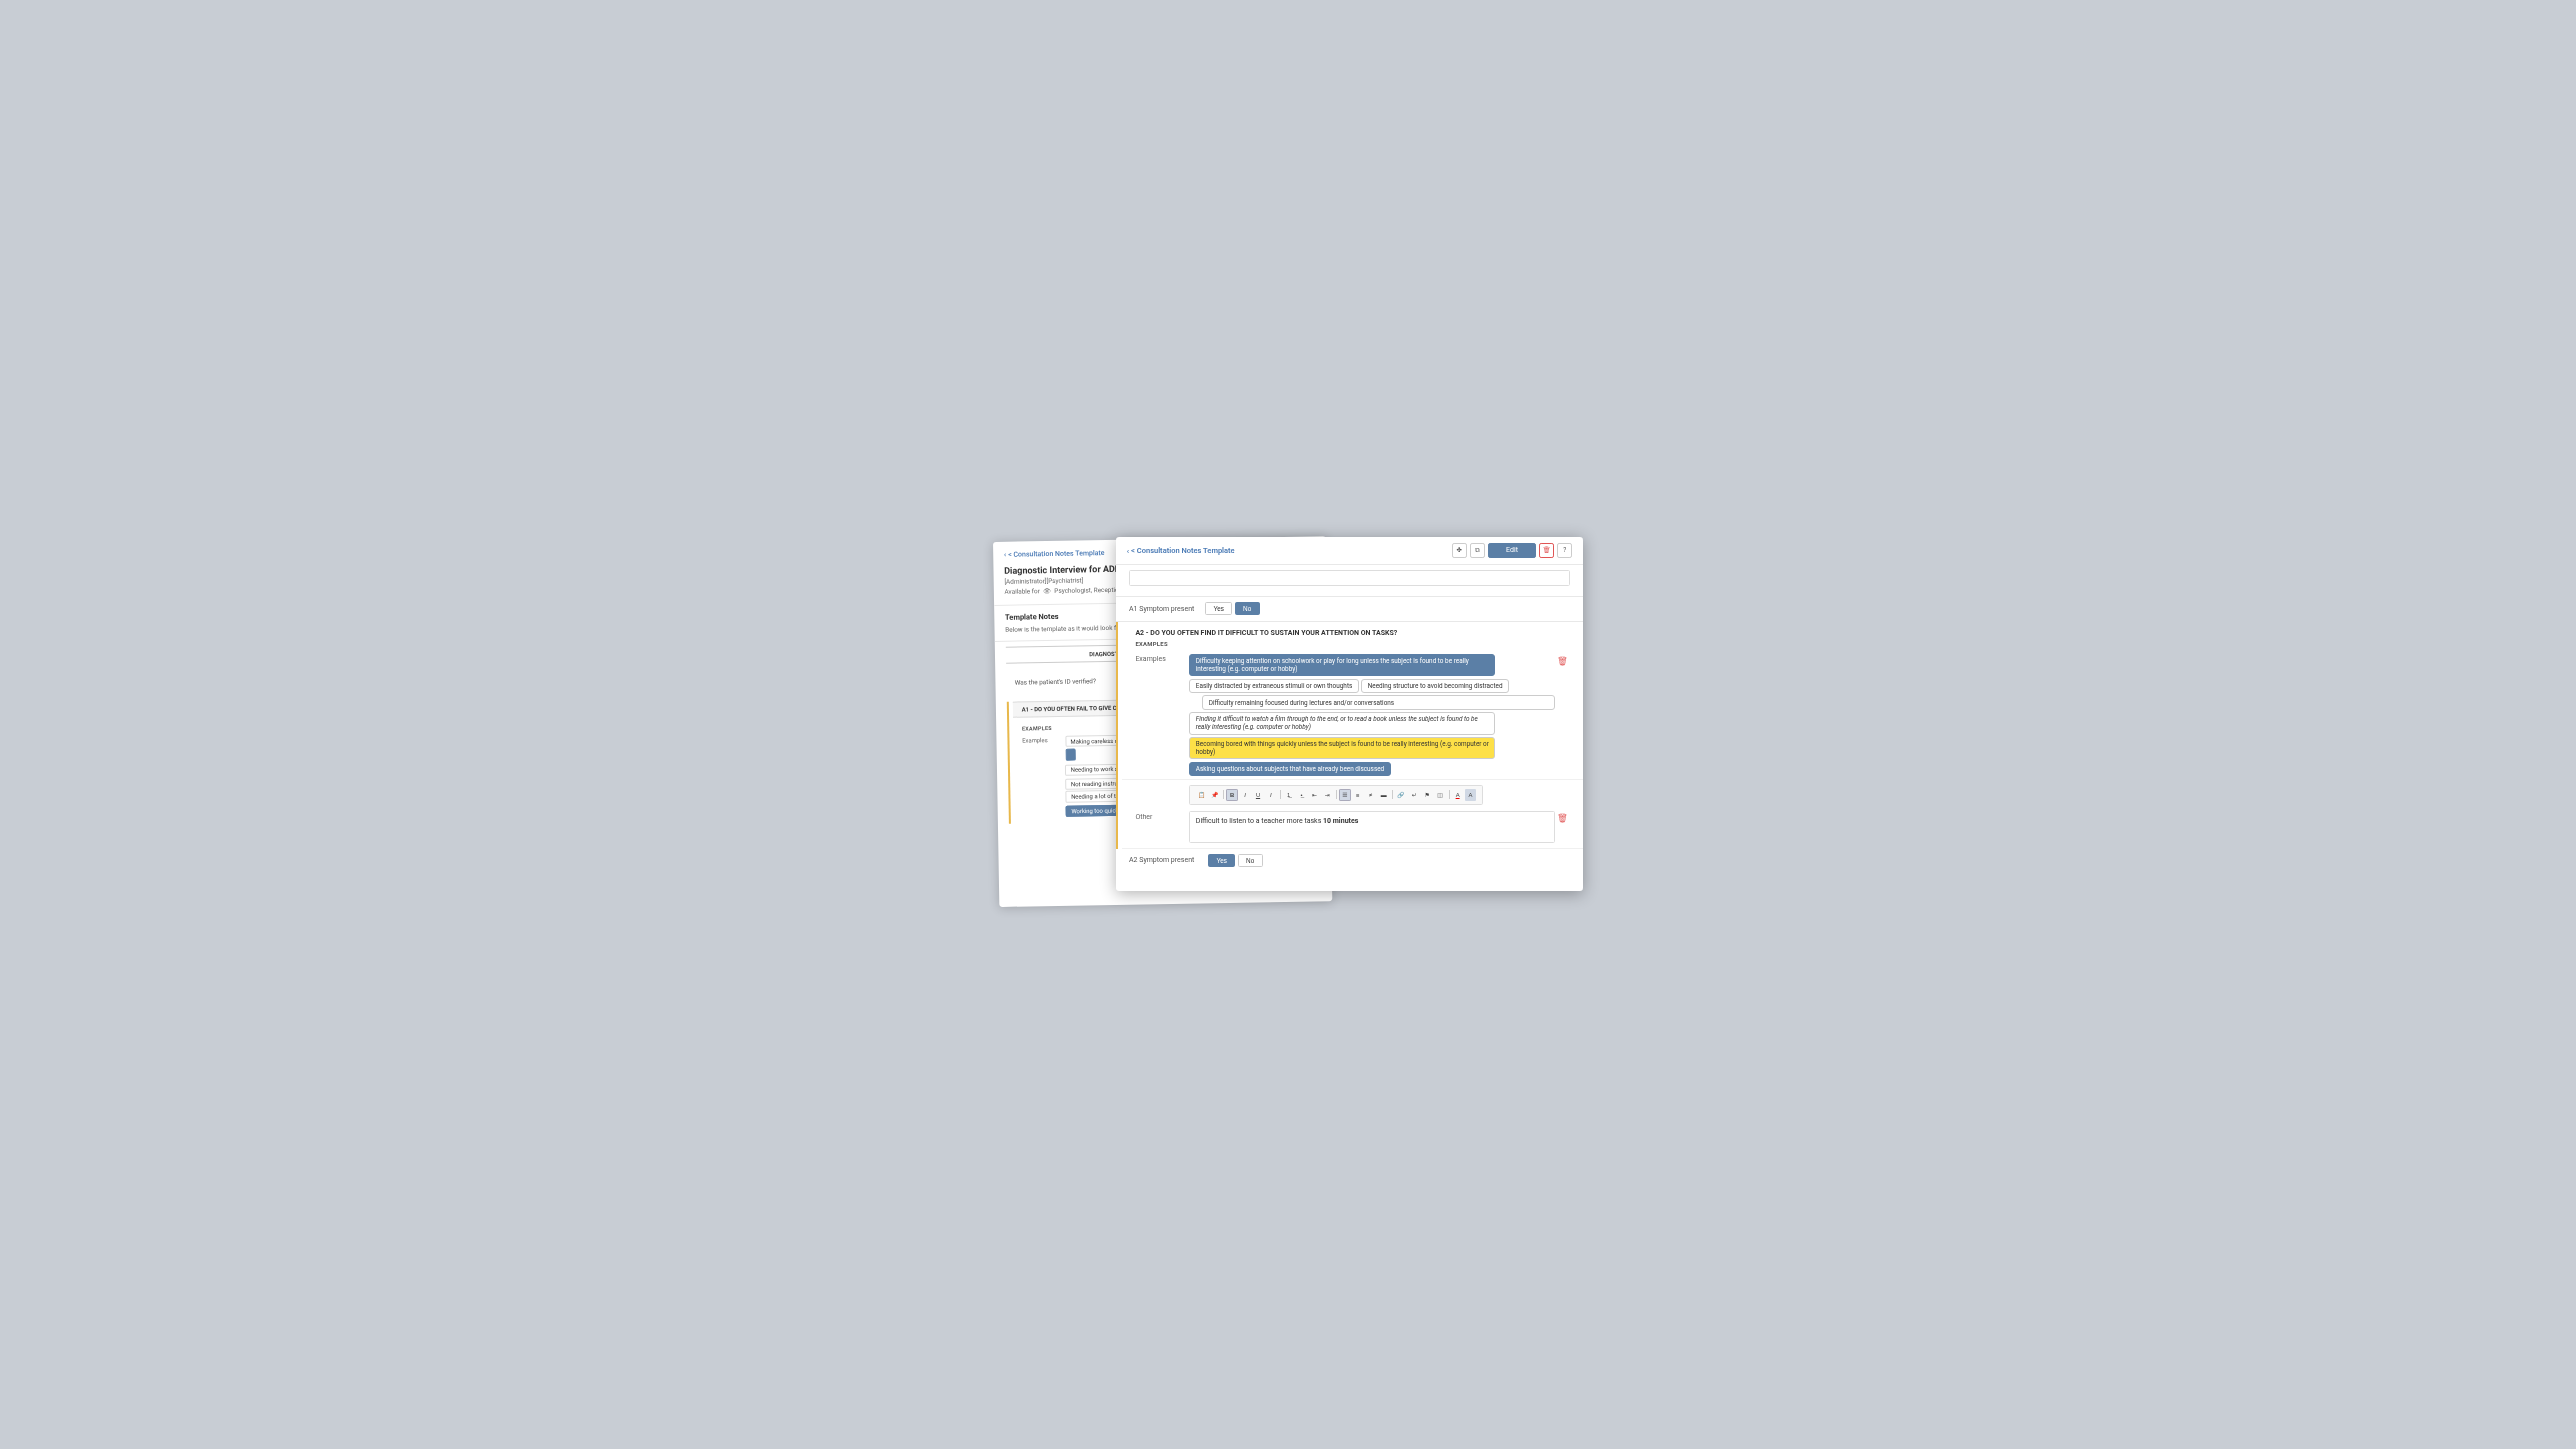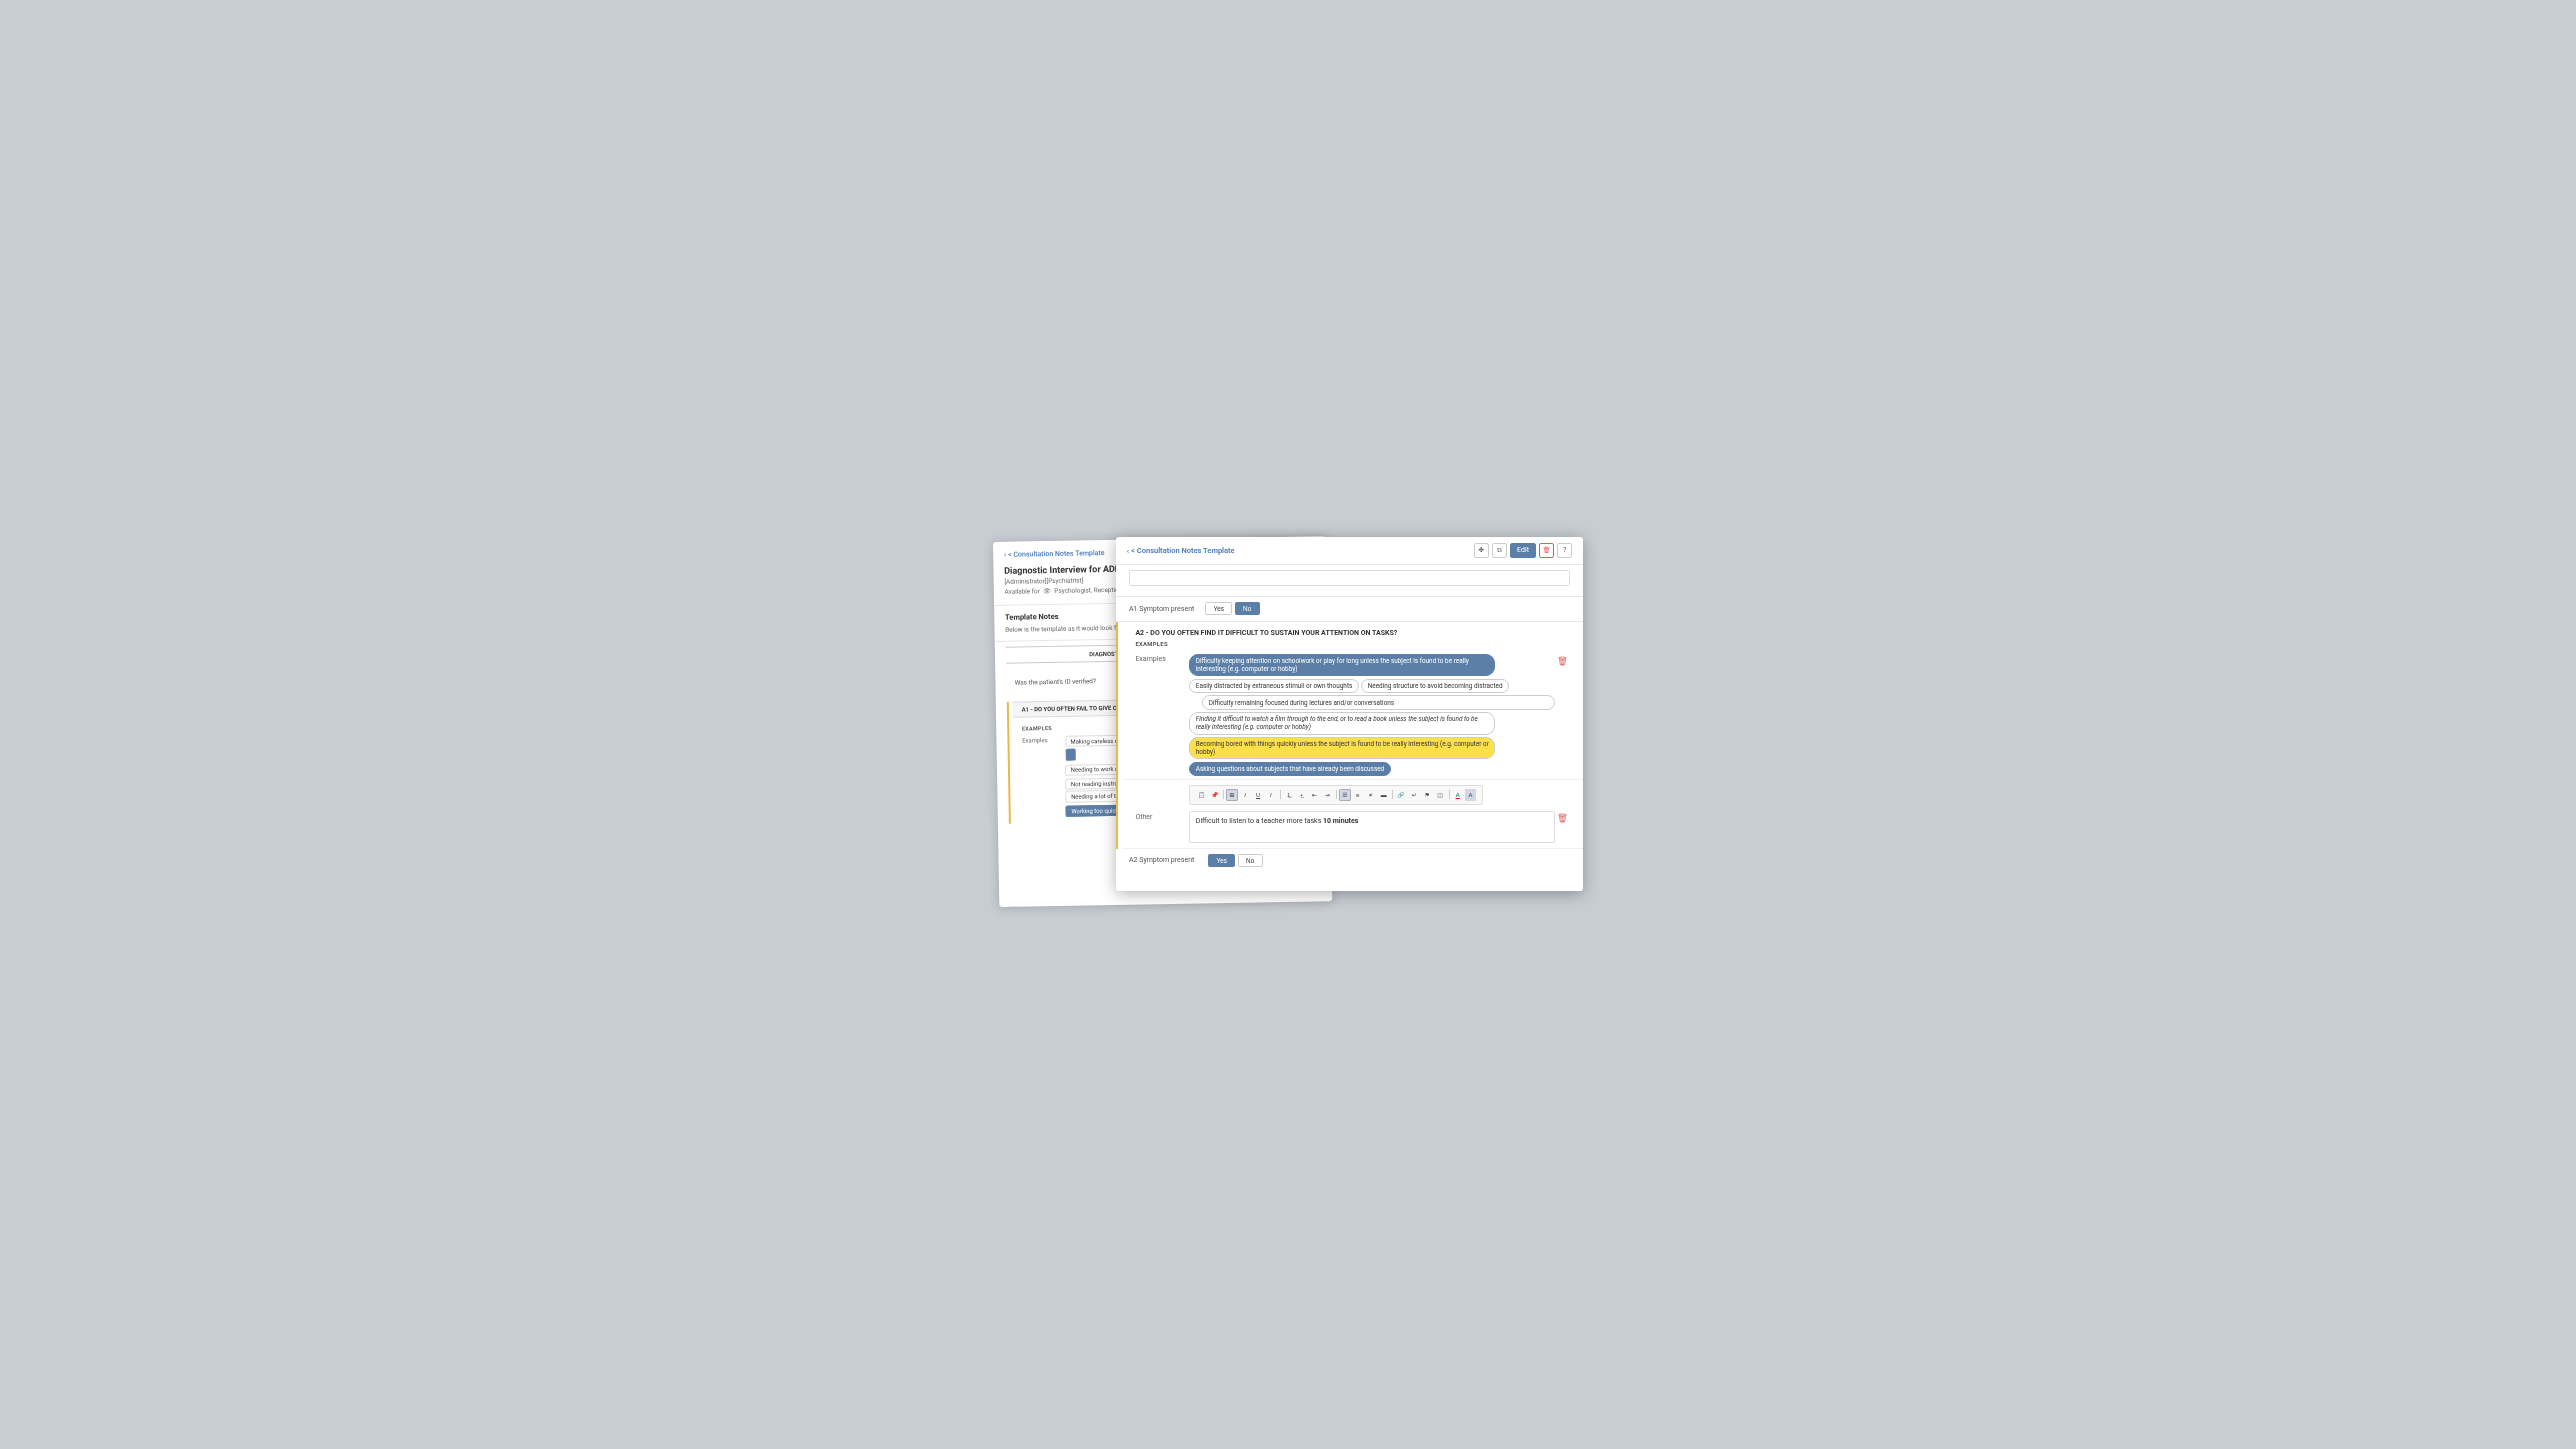--- a/index.html
+++ b/index.html
@@ -244,21 +244,21 @@
       cursor: pointer;
       background: #fff;
       color: #555;
       font-size: 6.4px;
     }
 
     .header-btn.edit-btn {
       background: #5b7fa6;
       color: #fff;
       border-color: #5b7fa6;
-      padding: 0 6px;
+      padding: 0 17px;
       width: auto;
       font-size: 7px;
     }
 
     .header-btn.delete-btn {
       color: #e05555;
       border-color: #e05555;
     }
 
     .panel-front-content {
@@ -340,21 +340,21 @@
       display: flex;
       flex-wrap: wrap;
       gap: 2.7px;
       flex: 1;
       align-items: flex-start;
     }
 
     .tag-front {
       background: #fff;
       border: 0.5px solid #ccc;
-      border-radius: 9px;
+      border-radius: 3px;
       padding: 2.1px 5.4px;
       font-size: 6.4px;
       color: #333;
     }
 
     .tag-front.highlighted-blue {
       background: #5b7fa6;
       color: #fff;
       border-color: #5b7fa6;
     }

